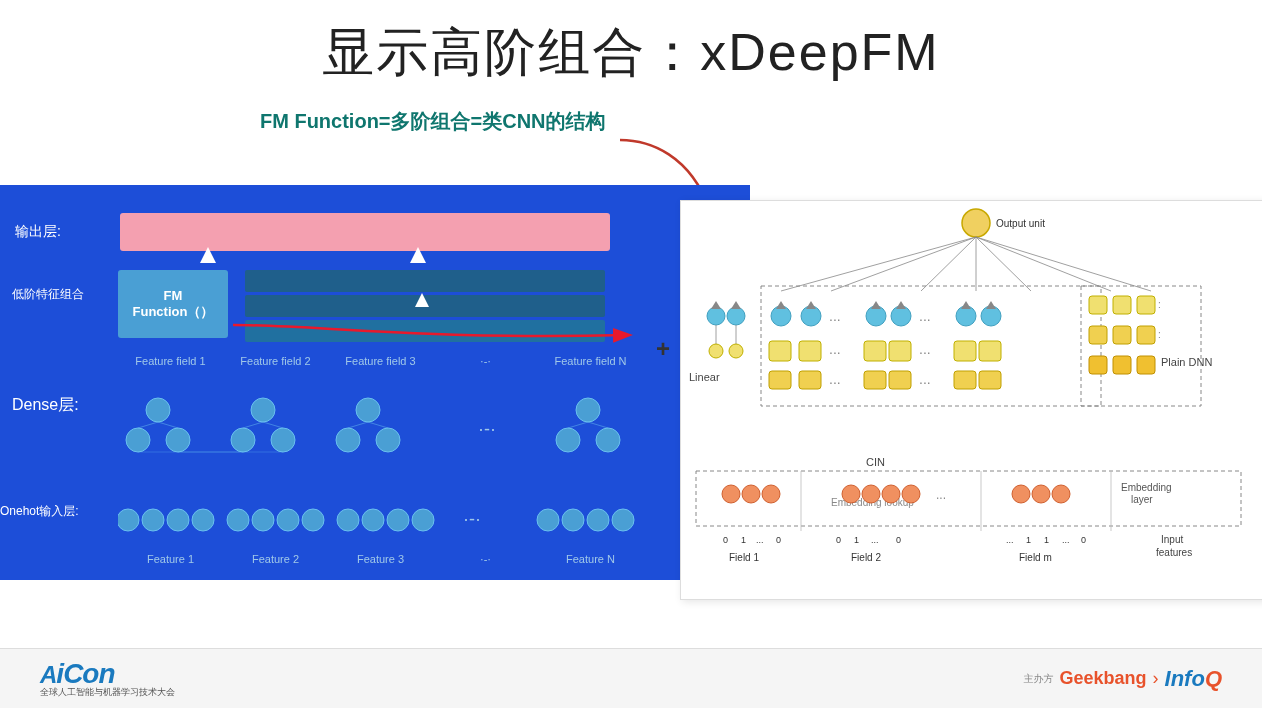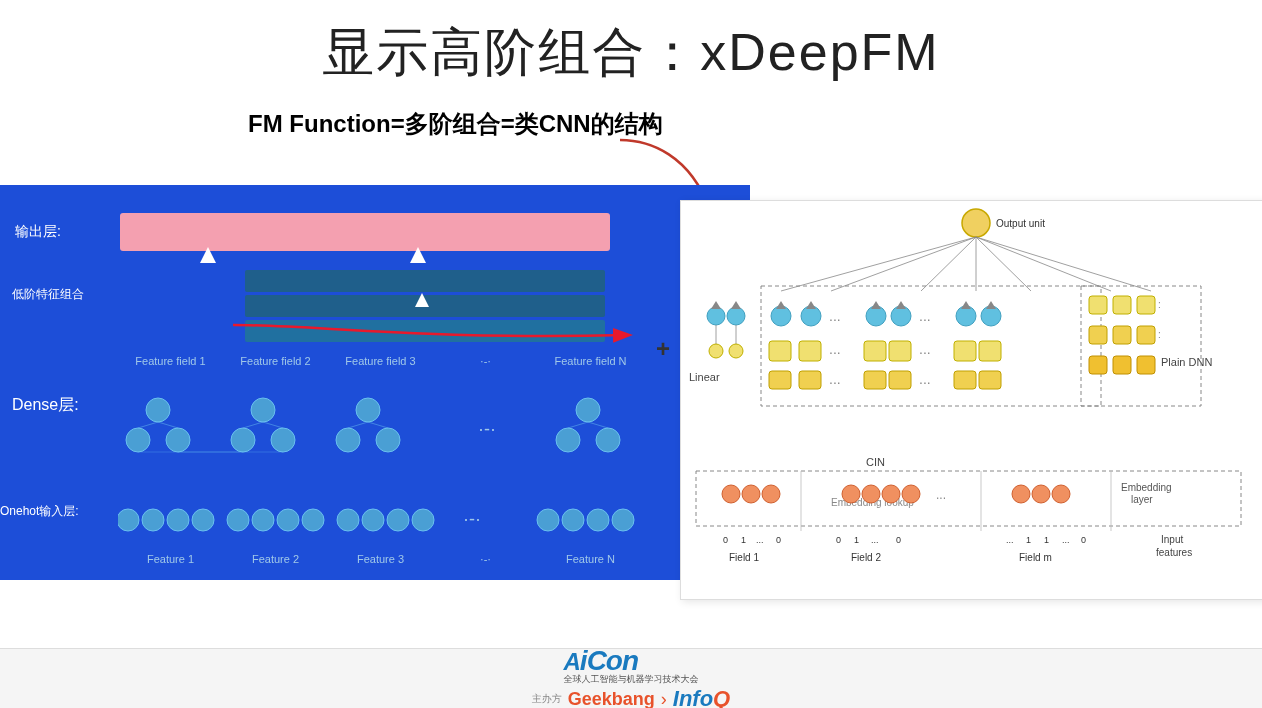--- a/index.html
+++ b/index.html
@@ -17,24 +17,24 @@
       font-size: 52px;
       font-weight: 400;
       color: #222;
       padding-top: 18px;
       letter-spacing: 2px;
     }
 
     .subtitle-annotation {
       position: absolute;
       top: 108px;
-      left: 248px;
-      font-size: 24px;
+      left: 260px;
+      font-size: 20px;
       font-weight: 700;
-      color: #000000;
+      color: #0f766e;
     }
 
     
     .arrow-annotation {
       position: absolute;
       top: 135px;
       left: 610px;
       width: 120px;
       height: 90px;
     }
@@ -232,23 +232,22 @@
     .bottom-bar {
       position: absolute;
       bottom: 0;
       left: 0;
       width: 1262px;
       height: 60px;
       background: #f5f5f5;
       border-top: 1px solid #ddd;
       display: flex;
       align-items: center;
-      justify-content: center;
+      justify-content: space-between;
       padding: 0 40px;
-      flex-direction: column;
     }
 
     .aicon-logo {
       display: flex;
       flex-direction: column;
       align-items: flex-start;
     }
     .aicon-text {
       font-size: 28px;
       font-weight: 900;
@@ -329,20 +328,24 @@
 
   <div class="output-layer"></div>
 
   <div class="label-output">输出层:</div>
 
   <div class="arrow-up-left"></div>
   <div class="arrow-up-right"></div>
 
   <div class="low-order-label">低阶特征组合</div>
 
+  <div class="fm-function-box">
+    <span>FM</span>
+    <span>Function（）</span>
+  </div>
 
   <div class="dnn-bar1"></div>
   <div class="dnn-bar2"></div>
   <div class="dnn-bar3"></div>
 
   <div class="arrow-up-dnn"></div>
 
   <svg class="red-arrow-svg" width="520" height="60" viewBox="0 0 520 60">
     <defs>
       <marker id="redarrow" markerWidth="8" markerHeight="8" refX="6" refY="3" orient="auto">

